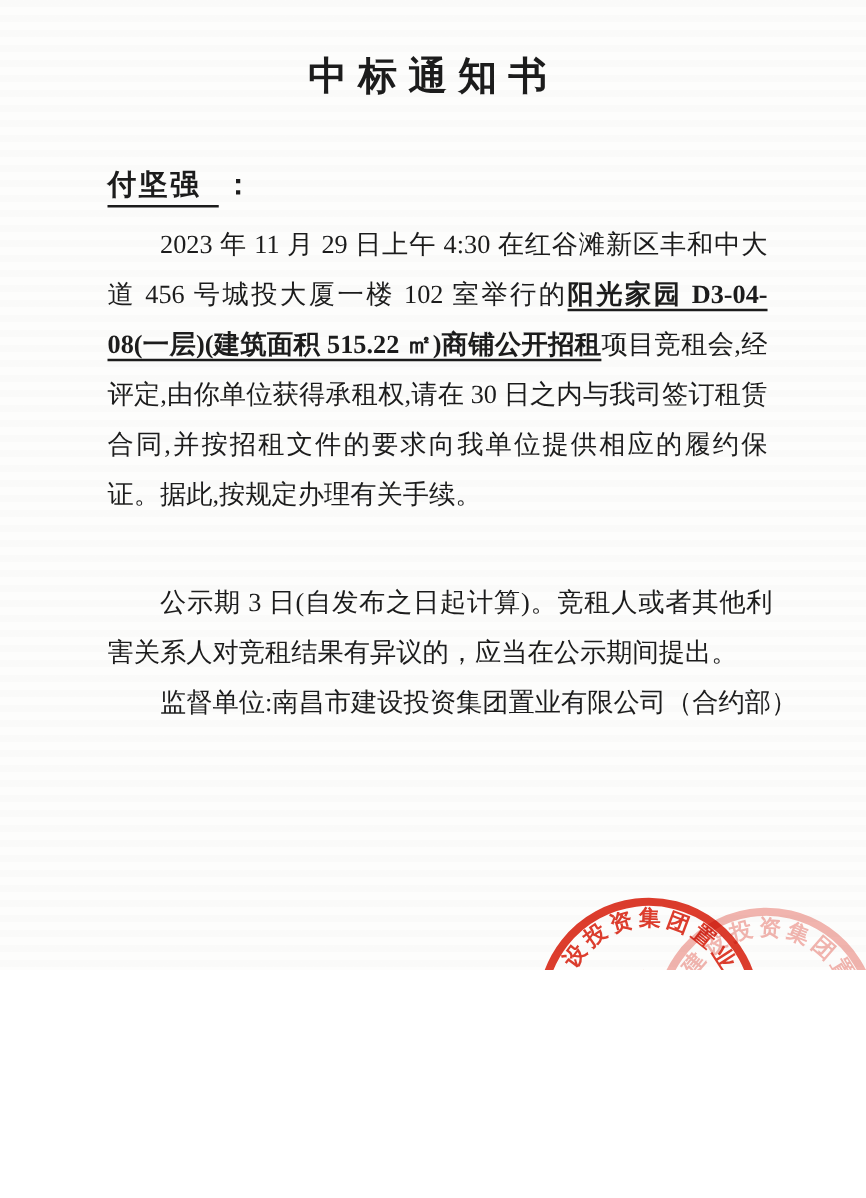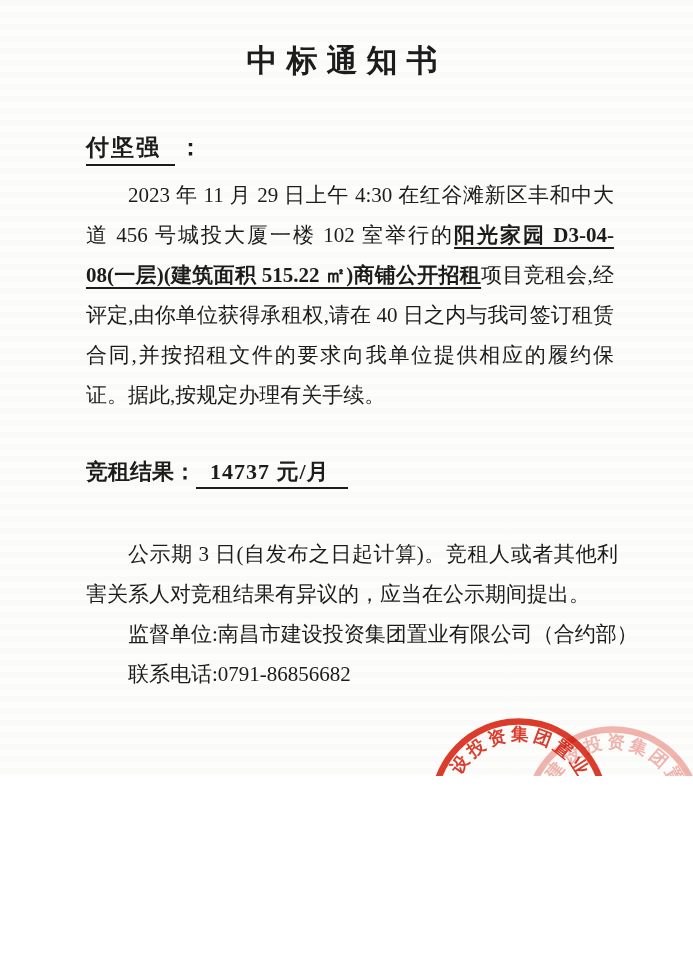--- a/index.html
+++ b/index.html
@@ -92,31 +92,27 @@
 
 <div class="page">
 
   <h1 class="title">中标通知书</h1>
 
   <div class="salutation">
     <span class="name">付坚强</span><span class="colon">：</span>
   </div>
 
   <p class="body-para">
-    <span>2023 年 11 月 29 日上午 4:30 在红谷滩新区丰和中大道 456 号城投大厦一楼 102 室举行的</span><span class="em">阳光家园 D3-04-08(一层)(建筑面积 515.22 ㎡)商铺公开招租</span><span>项目竞租会,经评定,由你单位获得承租权,请在 40 日之内与我司签订租赁合同,并按招租文件的要求向我单位提供相应的履约保证。据此,按规定办理有关手续。</span>
+    <span>2023 年 11 月 29 日上午 4:30 在红谷滩新区丰和中大道 456 号城投大厦一楼 102 室举行的</span><span class="em">阳光家园 D3-04-08(一层)(建筑面积 515.22 ㎡)商铺公开招租</span><span>项目竞租会,经评定,由你单位获得承租权,请在 30 日之内与我司签订租赁合同,并按招租文件的要求向我单位提供相应的履约保证。据此,按规定办理有关手续。</span>
   </p>
 
-  <div class="result-line">
-    <span class="label">竞租结果：</span><span class="value">14737 元/月</span>
-  </div>
 
   <p class="notice-para">公示期 3 日(自发布之日起计算)。竞租人或者其他利害关系人对竞租结果有异议的，应当在公示期间提出。</p>
 
   <div class="plain-line">监督单位:南昌市建设投资集团置业有限公司（合约部）</div>
-  <div class="plain-line">联系电话:0791-86856682</div>
 
   <div class="signature-block">
     <div class="signer-line">
       <span>招租人：</span><span>南昌市建设投资集团置业有限公司</span>
     </div>
     <div class="date-line">2023 年 11 月 29 日</div>
   </div>
 
   <svg class="seal" viewBox="0 0 200 200">
     <defs>

